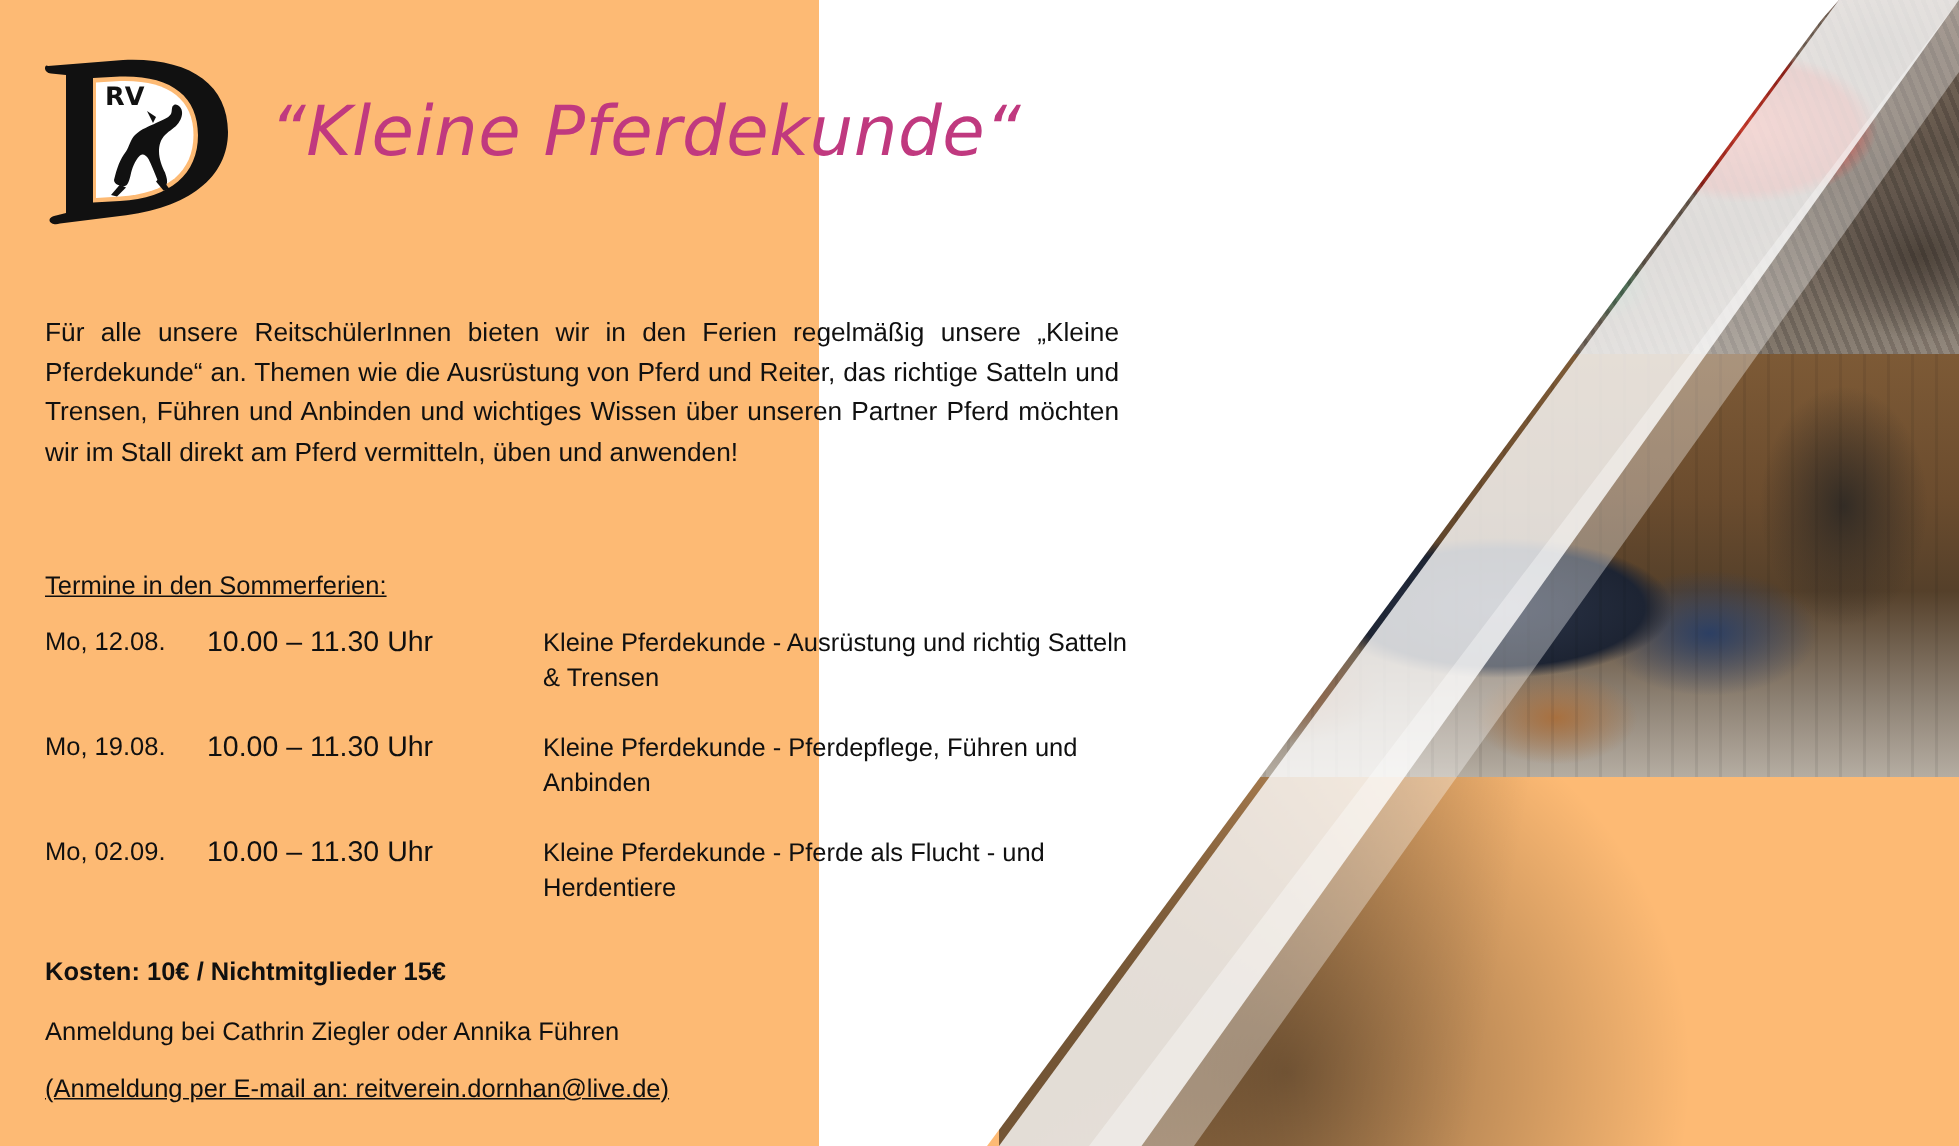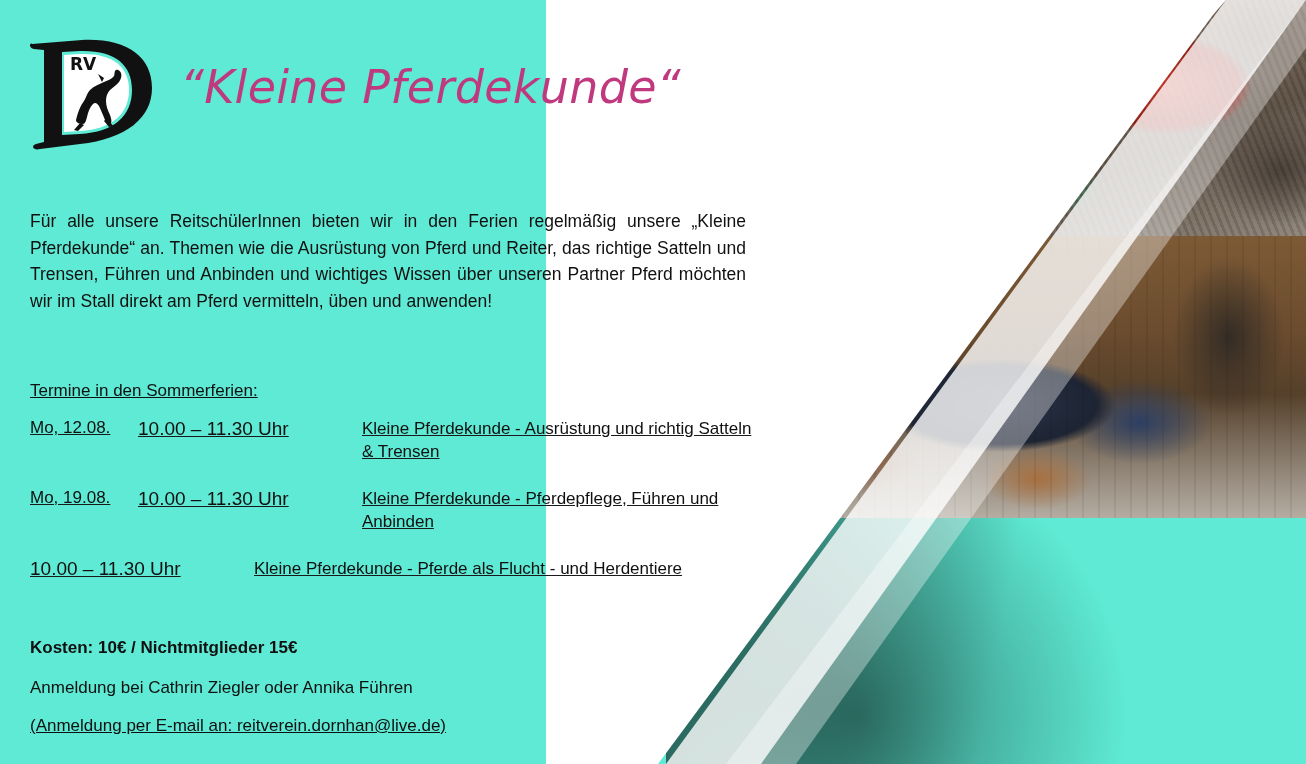--- a/index.html
+++ b/index.html
@@ -14,21 +14,21 @@
     font-family: "Liberation Sans", sans-serif;
     color: #1a1a1a;
     overflow: hidden;
     position: relative;
   }
 
   .page {
     position: relative;
     width: 1306px;
     height: 764px;
-    background: #5eead4;
+    background: #fdba74;
     overflow: hidden;
   }
 
   
   .photo-stack {
     position: absolute;
     top: 0;
     right: 0;
     width: 640px;
     height: 764px;
@@ -165,21 +165,20 @@
     font-weight: normal;
     text-decoration: underline;
     color: #101010;
   }
 
   .schedule {
     position: absolute;
     top: 418px;
     left: 30px;
     width: 730px;
-    text-decoration: underline;
   }
   .sched-row {
     display: flex;
     margin-bottom: 24px;
   }
   .sched-date {
     width: 108px;
     flex: 0 0 108px;
     font-size: 17px;
     color: #101010;
@@ -290,20 +289,21 @@
         <div class="sched-desc">Kleine Pferdekunde - Ausrüstung und richtig Satteln &amp; Trensen</div>
       </div>
 
       <div class="sched-row">
         <div class="sched-date">Mo, 19.08.</div>
         <div class="sched-time">10.00 – 11.30 Uhr</div>
         <div class="sched-desc">Kleine Pferdekunde - Pferdepflege, Führen und Anbinden</div>
       </div>
 
       <div class="sched-row">
+        <div class="sched-date">Mo, 02.09.</div>
         <div class="sched-time">10.00 – 11.30 Uhr</div>
         <div class="sched-desc">Kleine Pferdekunde - Pferde als Flucht - und Herdentiere</div>
       </div>
 
     </div>
 
     <div class="footer">
       <div class="cost">Kosten: 10€ / Nichtmitglieder 15€</div>
       <div class="contact">Anmeldung bei Cathrin Ziegler oder Annika Führen</div>
       <div class="email-note">(Anmeldung per E-mail an: reitverein.dornhan@live.de)</div>

